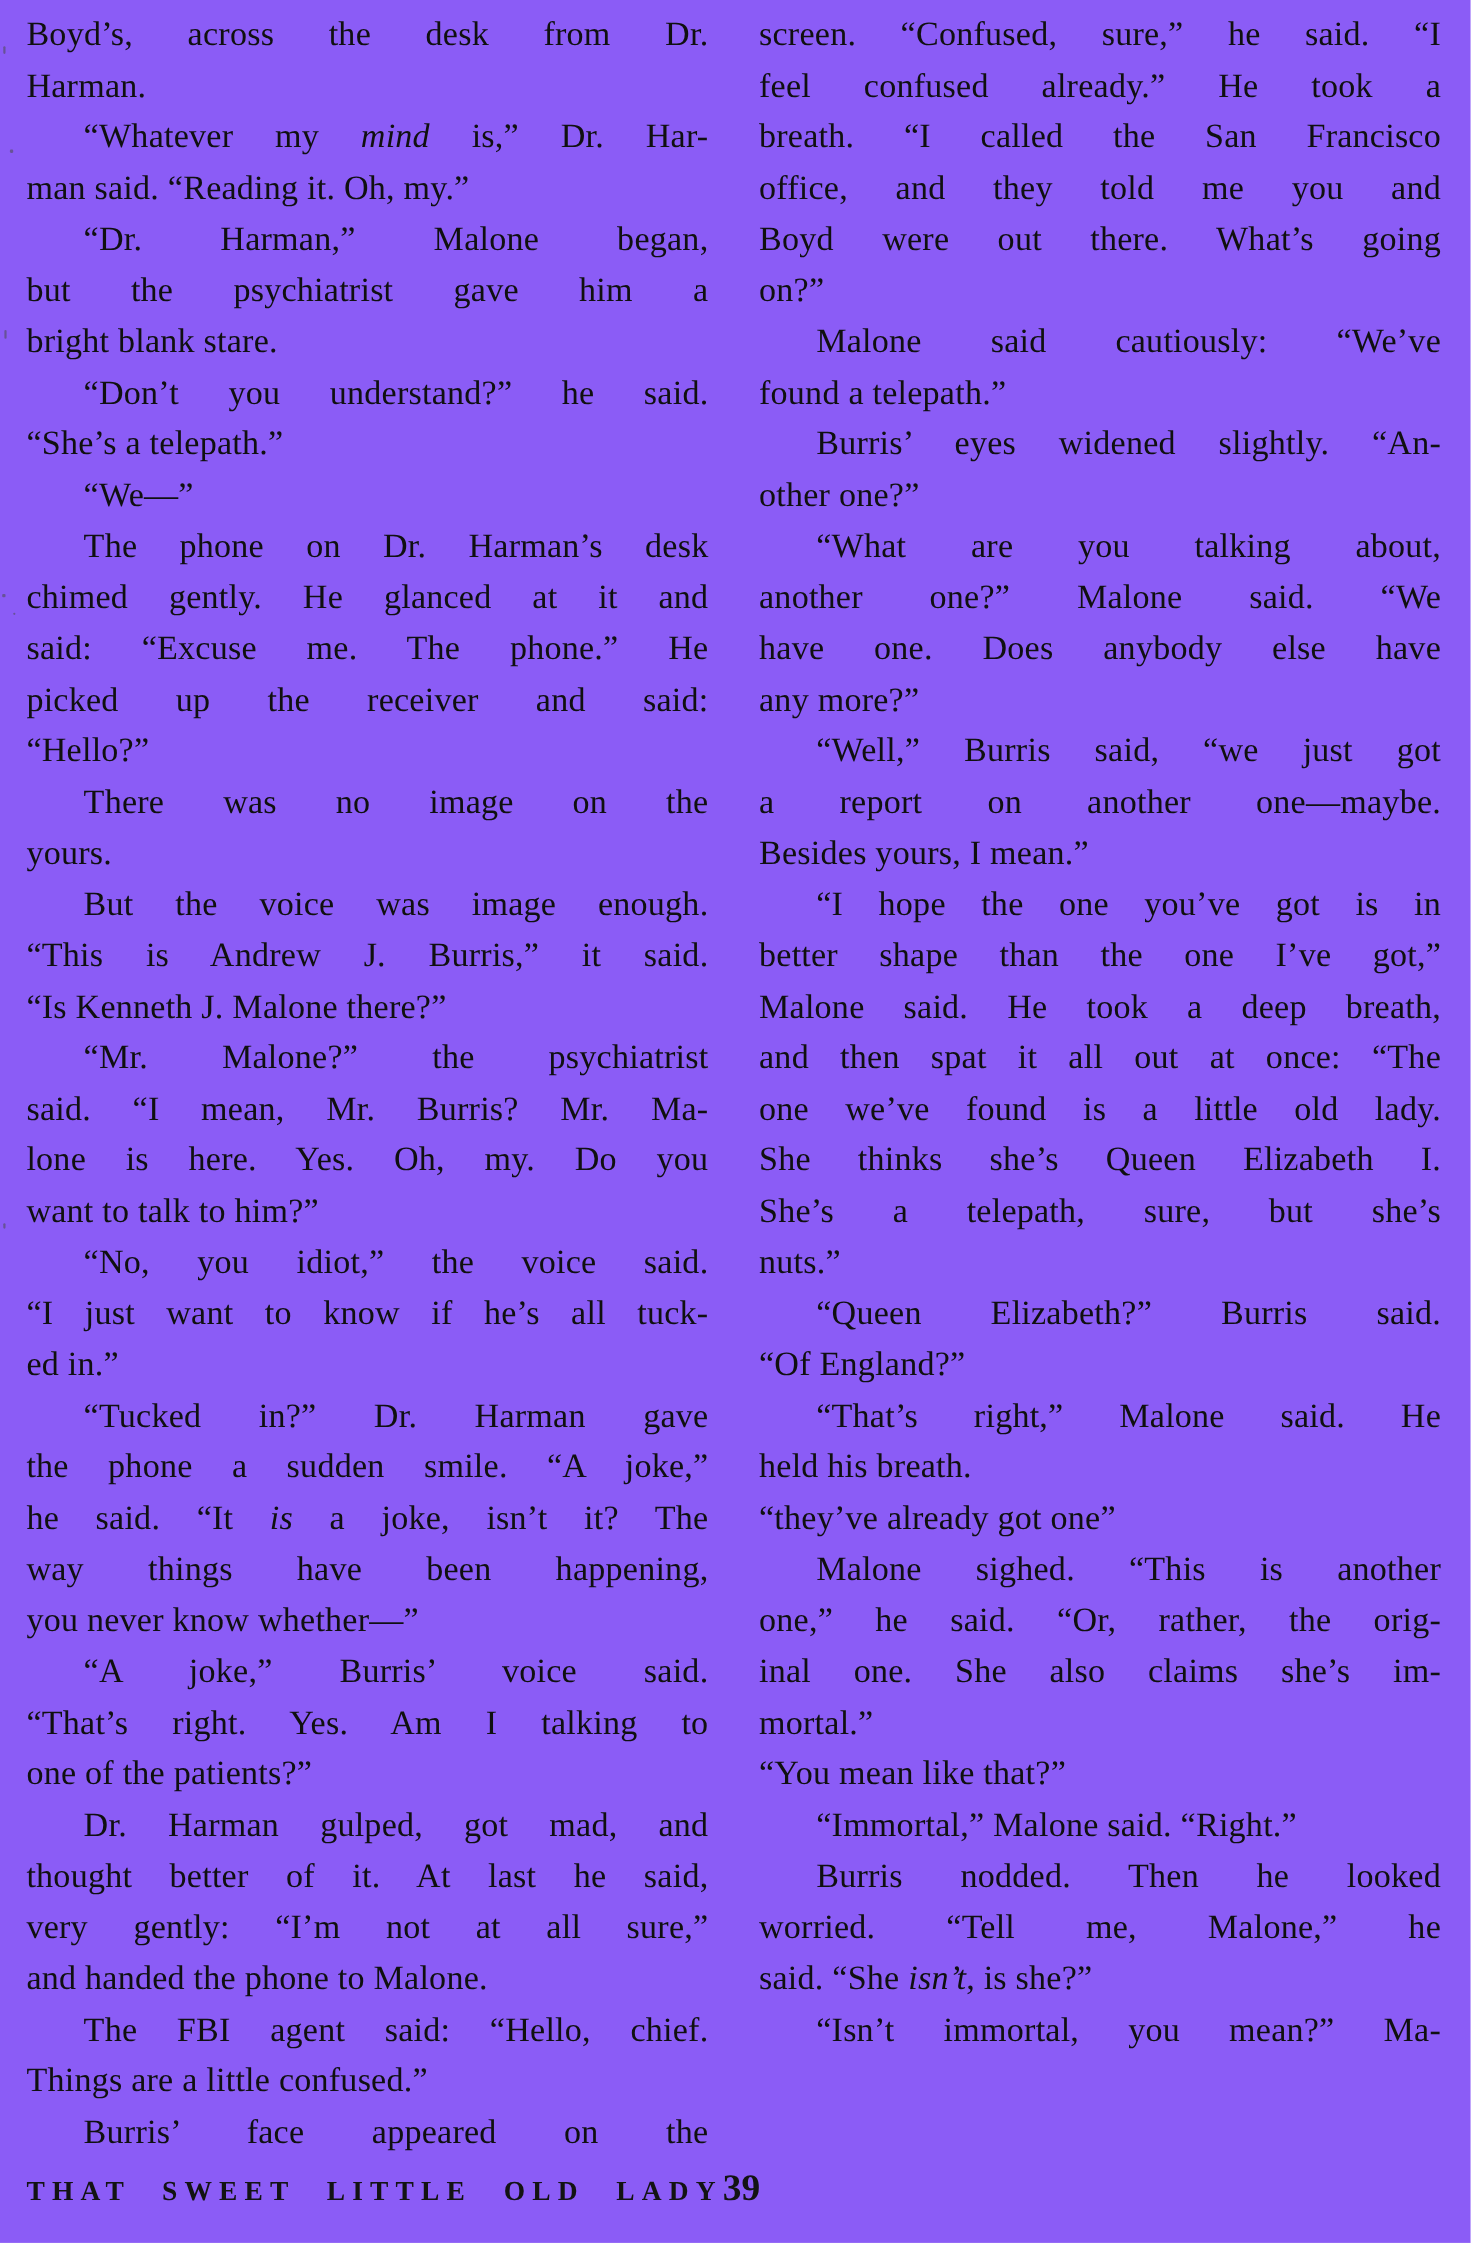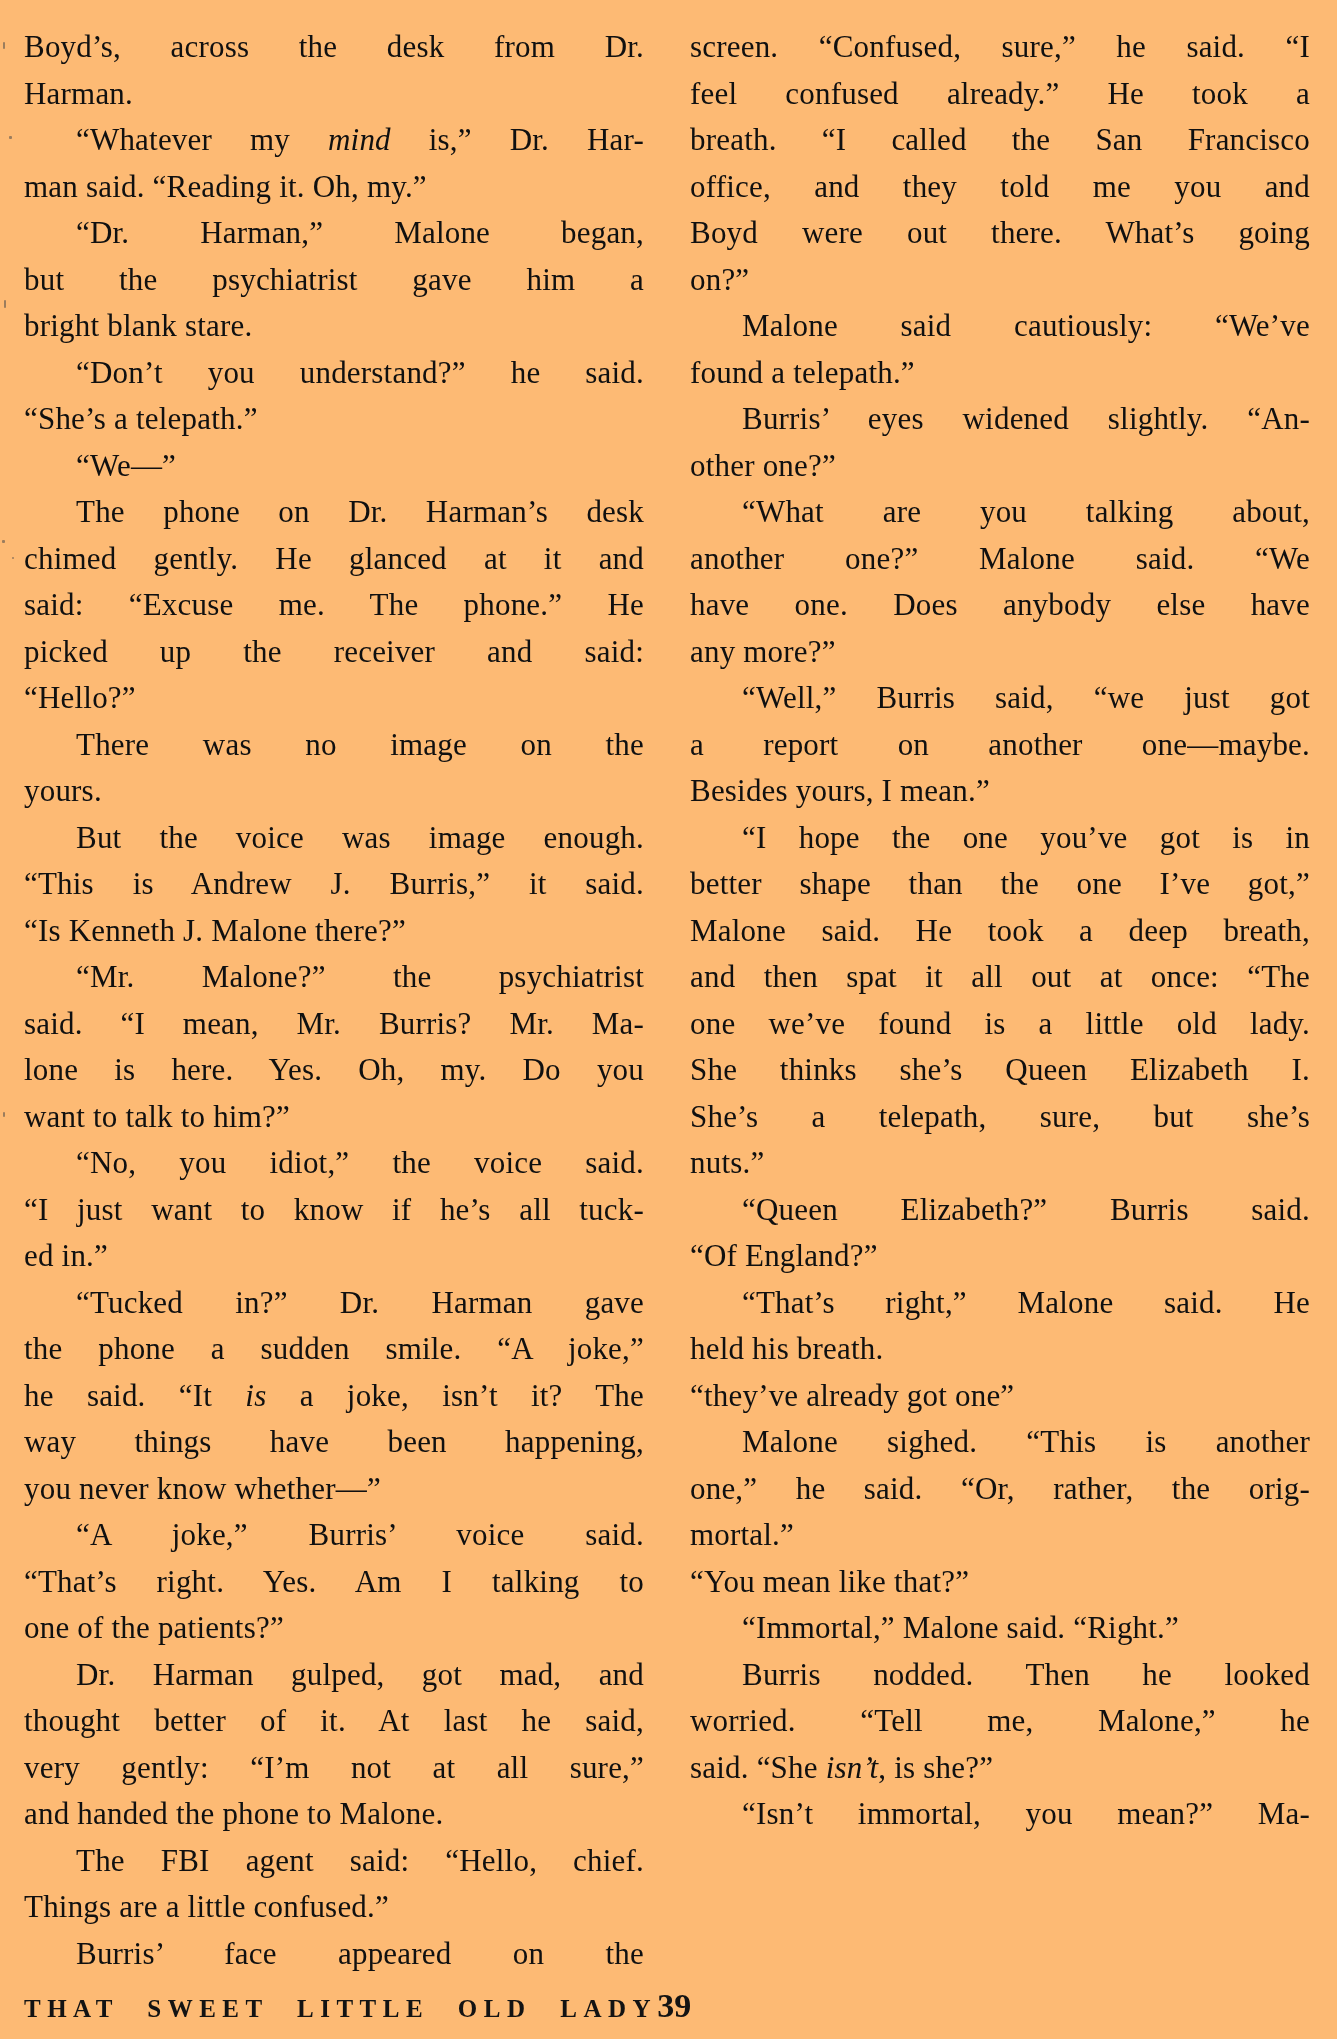--- a/index.html
+++ b/index.html
@@ -13,23 +13,23 @@
     overflow: hidden;
     font-family: "Liberation Serif", "DejaVu Serif", serif;
     color: #101010;
     position: relative;
   }
   .page {
     position: absolute;
     top: 0; left: 0;
     width: 1337px;
     height: 2039px;
-    padding: 24px 27px 0 24px;
+    padding: 8px 27px 0 24px;
     box-sizing: border-box;
-    background: #fdba74;
+    background: #8b5cf6;
   }
   .columns {
     display: flex;
     gap: 46px;
   }
   .col {
     width: 620px;
     flex: 0 0 620px;
     font-size: 31px;
     line-height: 46.5px;
@@ -158,20 +158,21 @@
         <div class="line just"><span>She thinks she’s Queen Elizabeth I.</span></div>
         <div class="line just"><span>She’s a telepath, sure, but she’s</span></div>
         <div class="line"><span>nuts.”</span></div>
         <div class="line indent just"><span>“Queen Elizabeth?” Burris said.</span></div>
         <div class="line"><span>“Of England?”</span></div>
         <div class="line indent just"><span>“That’s right,” Malone said. He</span></div>
         <div class="line"><span>held his breath.</span></div>
         <div class="line"><span>“they’ve already got one”</span></div>
         <div class="line indent just"><span>Malone sighed. “This is another</span></div>
         <div class="line just"><span>one,” he said. “Or, rather, the orig-</span></div>
+        <div class="line just"><span>inal one. She also claims she’s im-</span></div>
         <div class="line"><span>mortal.”</span></div>
         <div class="line"><span>“You mean like that?”</span></div>
         <div class="line indent"><span>“Immortal,” Malone said. “Right.”</span></div>
         <div class="line indent just"><span>Burris nodded. Then he looked</span></div>
         <div class="line just"><span>worried. “Tell me, Malone,” he</span></div>
         <div class="line"><span>said. “She </span><span class="it">isn’t</span><span>, is she?”</span></div>
         <div class="line indent just"><span>“Isn’t immortal, you mean?” Ma-</span></div>
       </div>
   </div>
 

